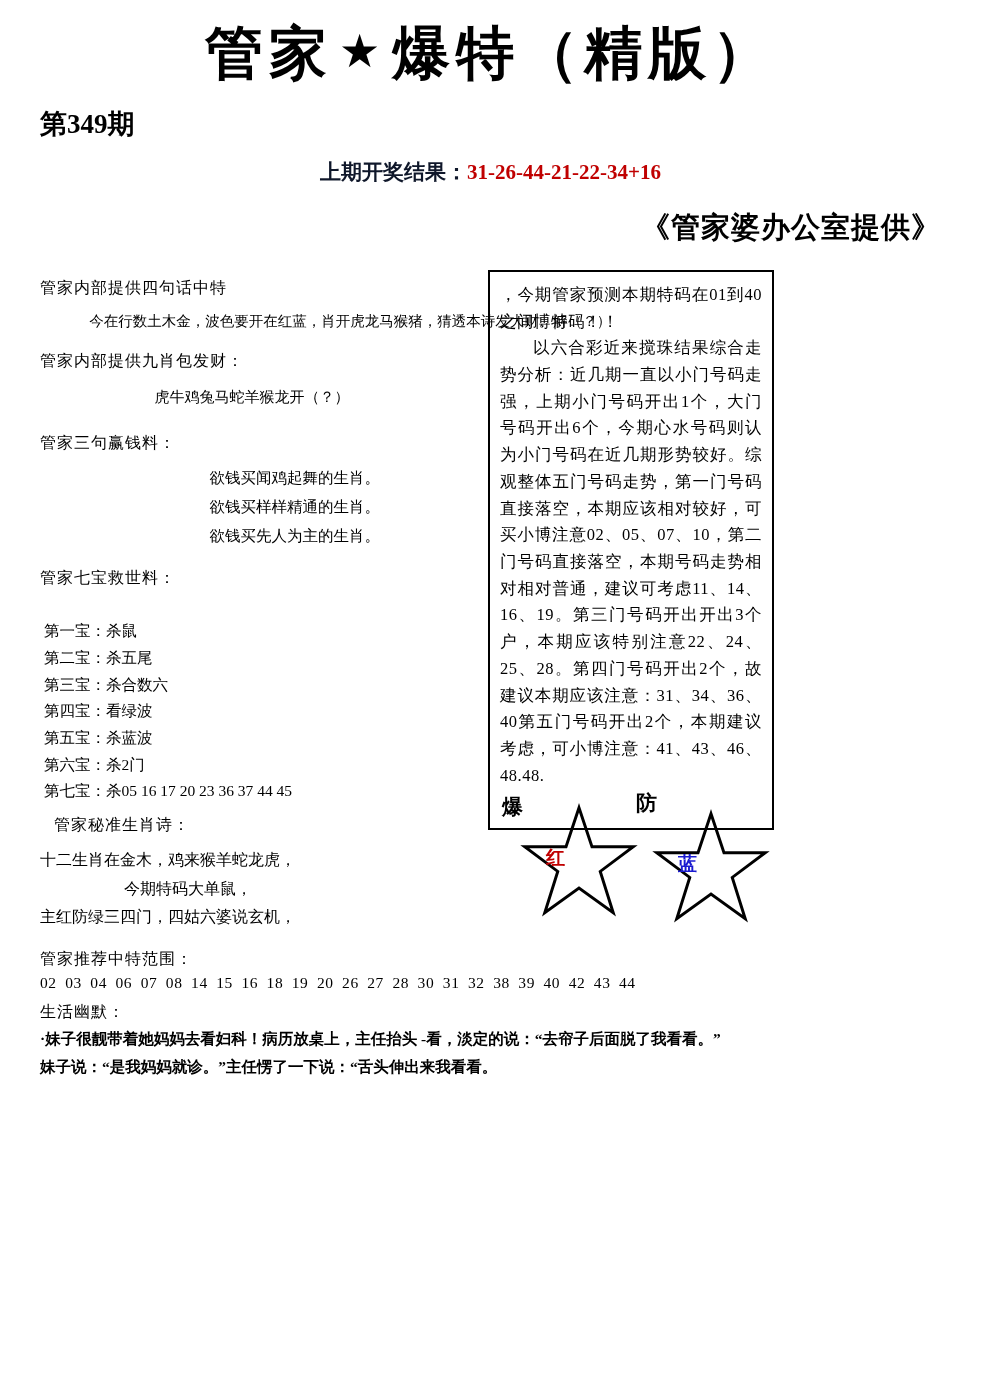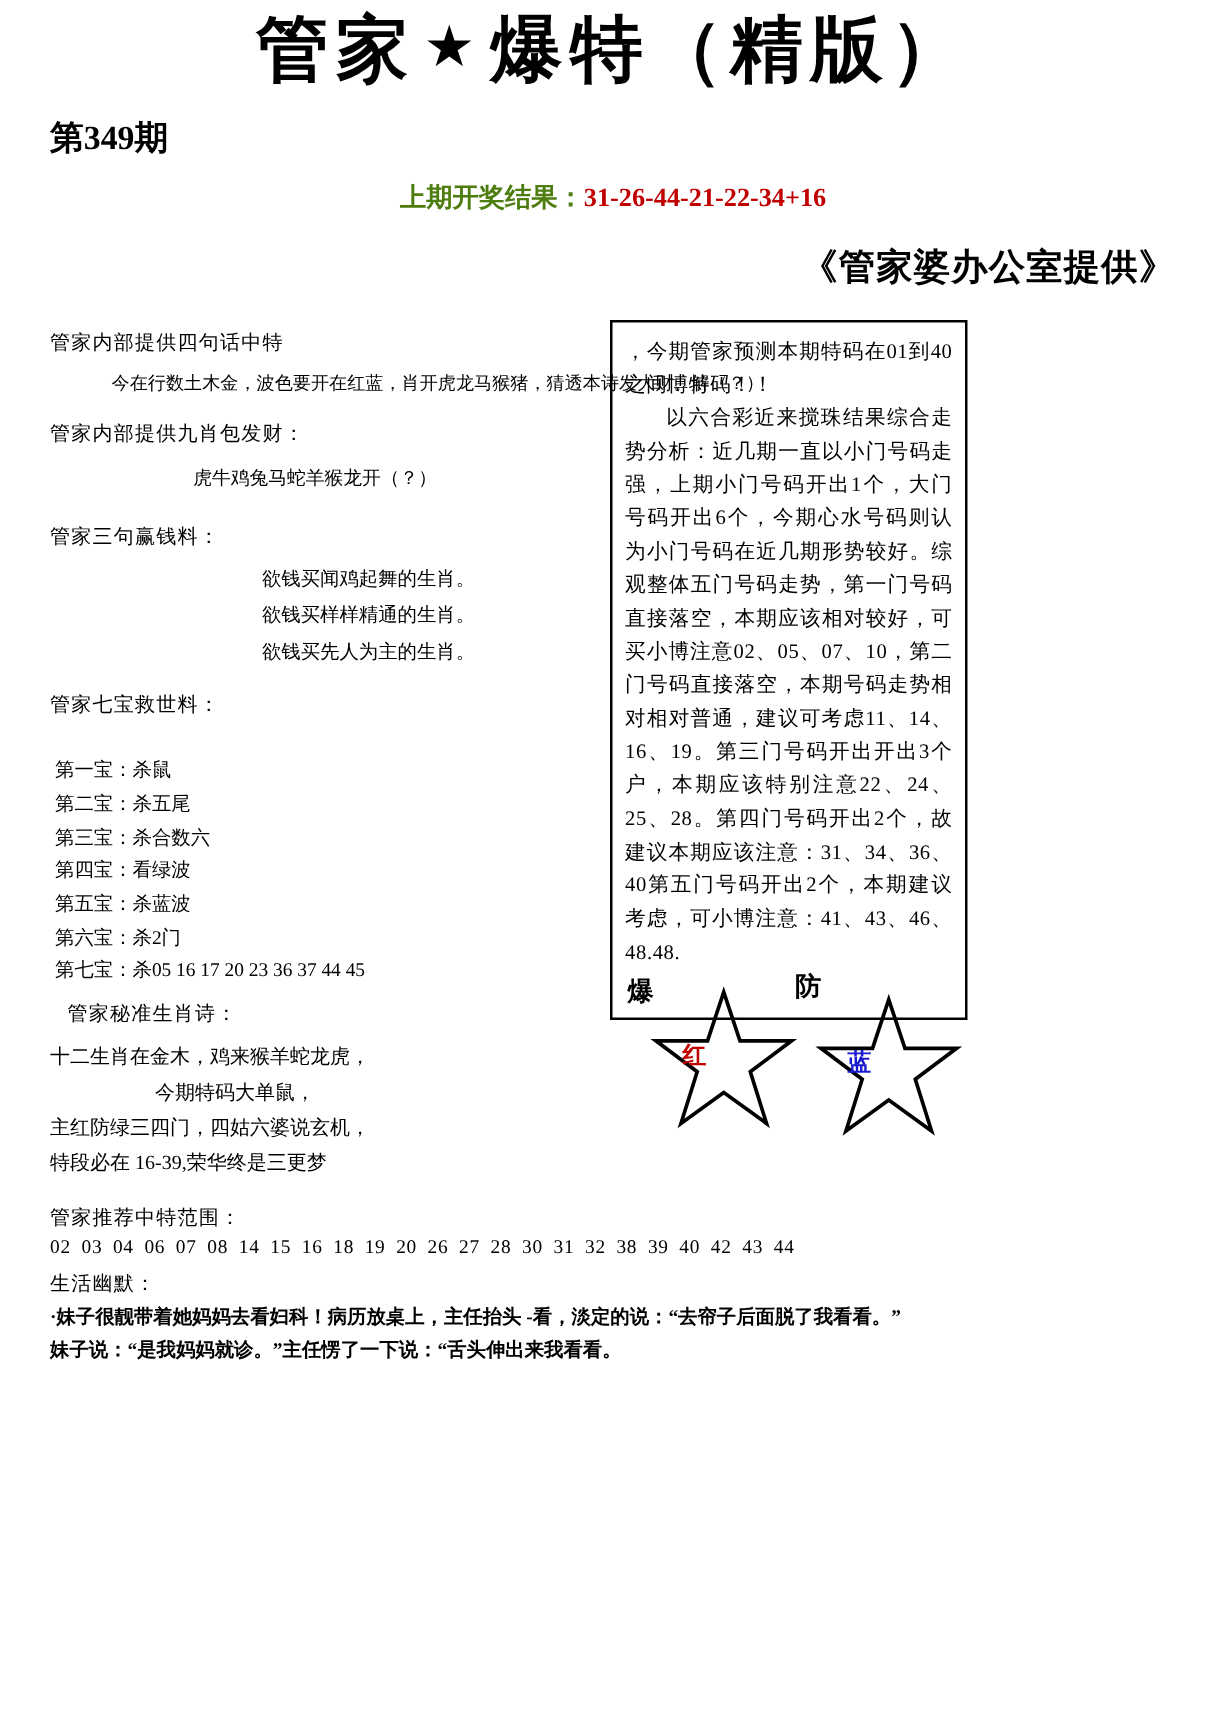--- a/index.html
+++ b/index.html
@@ -18,21 +18,21 @@
   .page {
     position: relative;
     width: 981px;
     height: 1388px;
     box-sizing: border-box;
     padding: 0 40px;
   }
   
   .masthead {
     text-align: center;
-    padding-top: 8px;
+    padding-top: 22px;
     font-family: "DejaVu Sans", sans-serif;
     font-weight: bold;
     font-size: 58px;
     letter-spacing: 6px;
     line-height: 1.1;
     white-space: nowrap;
   }
   .masthead .star {
     font-size: 46px;
     vertical-align: 6px;
@@ -47,21 +47,21 @@
     font-weight: bold;
     margin-top: 20px;
     font-family: "Liberation Serif", serif;
   }
   .last-result {
     text-align: center;
     font-size: 21px;
     font-weight: bold;
     margin-top: 16px;
   }
-  .last-result .label { color: #4d7c0f; text-align: center; }
+  .last-result .label { color: #0f172a; text-align: center; }
   .last-result .nums { color: #c00000; }
   .provider {
     text-align: right;
     font-size: 29px;
     font-weight: bold;
     margin-top: 22px;
     letter-spacing: 1px;
   }
   
   .content {
@@ -239,21 +239,20 @@
       <div>第七宝：杀05 16 17 20 23 36 37 44 45</div>
     </div>
 
     <div style="height:10px"></div>
 
     <div class="sec-title" style="margin-left:14px">管家秘准生肖诗：</div>
     <div class="poem">
       <div>十二生肖在金木，鸡来猴羊蛇龙虎，</div>
       <div class="ind">今期特码大单鼠，</div>
       <div>主红防绿三四门，四姑六婆说玄机，</div>
-      <div>特段必在 16-39,荣华终是三更梦</div>
     </div>
 
     <div class="bottom">
       <div class="sec-title" style="margin-bottom:2px">管家推荐中特范围：</div>
       <p class="range-nums">02 03 04 06 07 08 14 15 16 18 19 20 26 27 28 30 31 32 38 39 40 42 43 44</p>
       <div class="sec-title" style="margin-top:10px;margin-bottom:2px">生活幽默：</div>
       <p class="humor tight">·妹子很靓带着她妈妈去看妇科！病历放桌上，主任抬头 -看，淡定的说：“去帘子后面脱了我看看。”</p>
       <p class="humor tight">妹子说：“是我妈妈就诊。”主任愣了一下说：“舌头伸出来我看看。</p>
     </div>
 

